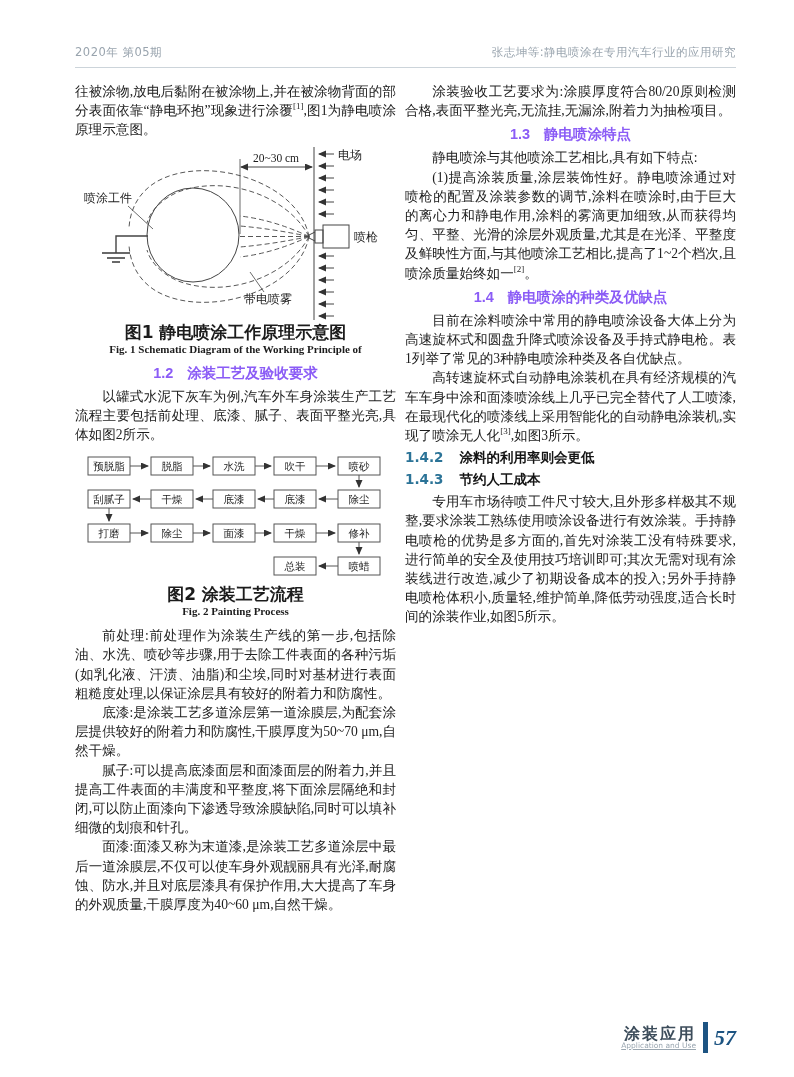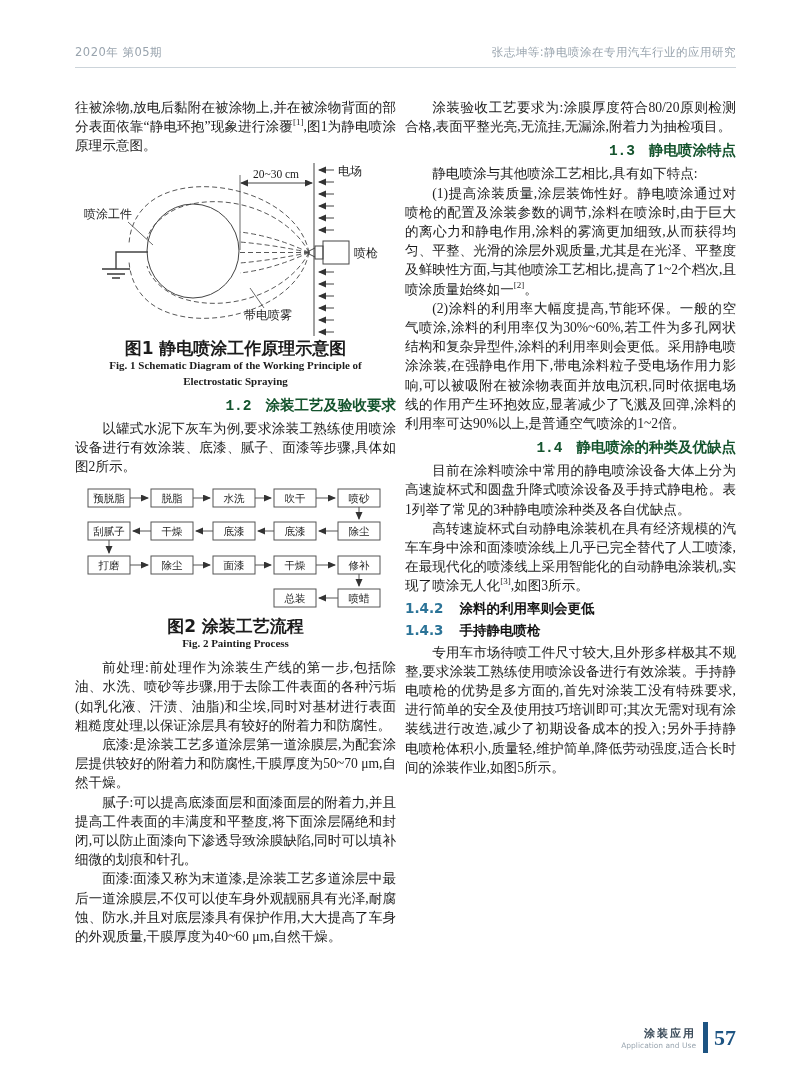--- a/index.html
+++ b/index.html
@@ -10,54 +10,54 @@
   }
   
   .header{
     position:absolute; top:45px; left:75px; width:661px;
     display:flex; justify-content:space-between;
     font-family:"DejaVu Sans","Liberation Sans",sans-serif;
     font-size:11.5px; color:#99a4ae; letter-spacing:.5px;
   }
   .header-rule{position:absolute; top:67px; left:75px; width:661px; height:1px; background:#ccd4da;}
   
-  .col{position:absolute; top:98px; text-align:justify;}
+  .col{position:absolute; top:82px; text-align:justify;}
   .col-left{left:75px; width:321px;}
   .col-right{left:405px; width:331px;}
   p.para{margin:0; font-size:13.6px; line-height:19.2px; text-indent:2em;}
   p.para.noindent{text-indent:0;}
   sup{font-size:9px; line-height:0;}
   
   .sec{
-    margin:5px 0 4px; font-family:Liberation Mono, monospace;
-    font-size:14.5px; font-weight:bold; color:#14532d; text-align:right;
+    margin:5px 0 4px; font-family:Liberation Sans, sans-serif;
+    font-size:14.5px; font-weight:bold; color:#8b5cf6; text-align:center;
   }
   .sec .num{margin-right:14px;}
   .subsec{
     margin:4px 0 3px; font-family:"DejaVu Sans","Liberation Sans",sans-serif;
     font-size:13.5px; text-align:left;
   }
   .subsec .num{color:#2b7397; font-weight:bold; margin-right:16px;}
   .subsec .ttl{color:#141414; font-weight:bold;}
   
   .fig{display:block; margin:4px auto 2px;}
   .cap{ text-align:center; font-weight:bold; margin:1px 0 0; line-height:16px;}
   .cap-cn{font-family:"DejaVu Sans","Liberation Sans",sans-serif; font-size:17px;}
   .cap-en{font-family:"Liberation Serif",serif; font-size:11px; margin-bottom:7px;}
   svg text{font-family:"Liberation Serif","DejaVu Serif",serif; fill:#1c1c1c;}
   
   .footer{position:absolute; right:58px; bottom:24px; display:flex; align-items:center;}
   .footer-text{text-align:right; margin-right:7px;}
   .footer-cn{
     font-family:"DejaVu Sans","Liberation Sans",sans-serif;
-    font-size:11px; font-weight:bold; color:#3d4d5b; letter-spacing:2px; line-height:15px;
-  }
-  .footer-en{font-family:"DejaVu Sans","Liberation Sans",sans-serif; font-size:7.5px; color:#9aa6b0; line-height:9px;}
+    font-size:16px; font-weight:bold; color:#3d4d5b; letter-spacing:2px; line-height:15px;
+  }
+  .footer-en{font-family:"DejaVu Sans","Liberation Sans",sans-serif; font-size:7.5px; color:#9aa6b0; line-height:9px;text-decoration:underline;}
   .footer-bar{width:5px; height:31px; background:#1d5482; margin-right:6px;}
-  .footer-num{font-family:"Liberation Serif",serif; font-size:22px; font-weight:bold; color:#1d5482;}
+  .footer-num{font-family:"Liberation Serif",serif; font-size:22px; font-style:italic; font-weight:bold; color:#1d5482;}
 </style>
 </head>
 <body>
 
 <div class="page">
 
   <div class="header">
     <span>2020年 第05期</span>
     <span>张志坤等:静电喷涂在专用汽车行业的应用研究</span>
   </div>
@@ -130,27 +130,26 @@
       </g>
       <text x="262" y="15" font-size="12">电场</text>
       <text x="200" y="18" font-size="11.5" text-anchor="middle">20~30 cm</text>
       <text x="8" y="58" font-size="12">喷涂工件</text>
       <text x="278" y="97" font-size="12">喷枪</text>
       <text x="168" y="159" font-size="12">带电喷雾</text>
     </svg>
     <div class="cap cap-cn">图1  静电喷涂工作原理示意图</div>
     <div class="cap cap-en">
       <div>Fig. 1  Schematic Diagram of the Working Principle of</div>
-      <div>Electrostatic Spraying</div>
     </div>
 
     <h2 class="sec">
       <span class="num">1.2</span><span>涂装工艺及验收要求</span>
     </h2>
-    <p class="para">以罐式水泥下灰车为例,要求涂装工熟练使用喷涂设备进行有效涂装、底漆、腻子、面漆等步骤,具体如图2所示。</p>
+    <p class="para">以罐式水泥下灰车为例,汽车外车身涂装生产工艺流程主要包括前处理、底漆、腻子、表面平整光亮,具体如图2所示。</p>
 
     <svg class="fig" width="320" height="132" viewBox="0 0 320 132" style="margin-top:8px;">
       <defs>
         <marker id="arrF" markerWidth="8" markerHeight="8" refX="7" refY="3.5" orient="auto">
           <path d="M0,0 L8,3.5 L0,7 z" fill="#333"></path>
         </marker>
       </defs>
       <g stroke="#555" stroke-width="1" fill="#ffffff">
 
         <rect x="12" y="5" width="42" height="18"></rect>
@@ -222,35 +221,34 @@
   </div>
 
   <div class="col col-right">
     <p class="para">涂装验收工艺要求为:涂膜厚度符合80/20原则检测合格,表面平整光亮,无流挂,无漏涂,附着力为抽检项目。</p>
 
     <h2 class="sec">
       <span class="num">1.3</span><span>静电喷涂特点</span>
     </h2>
     <p class="para">静电喷涂与其他喷涂工艺相比,具有如下特点:</p>
     <p class="para rich">(1)提高涂装质量,涂层装饰性好。静电喷涂通过对喷枪的配置及涂装参数的调节,涂料在喷涂时,由于巨大的离心力和静电作用,涂料的雾滴更加细致,从而获得均匀、平整、光滑的涂层外观质量,尤其是在光泽、平整度及鲜映性方面,与其他喷涂工艺相比,提高了1~2个档次,且喷涂质量始终如一<sup>[2]</sup>。</p>
-    <p class="para">(2)涂料的利用率大幅度提高,节能环保。一般的空气喷涂,涂料的利用率仅为30%~60%,若工件为多孔网状结构和复杂异型件,涂料的利用率则会更低。采用静电喷涂涂装,在强静电作用下,带电涂料粒子受电场作用力影响,可以被吸附在被涂物表面并放电沉积,同时依据电场线的作用产生环抱效应,显著减少了飞溅及回弹,涂料的利用率可达90%以上,是普通空气喷涂的1~2倍。</p>
 
     <h2 class="sec">
       <span class="num">1.4</span><span>静电喷涂的种类及优缺点</span>
     </h2>
     <p class="para">目前在涂料喷涂中常用的静电喷涂设备大体上分为高速旋杯式和圆盘升降式喷涂设备及手持式静电枪。表1列举了常见的3种静电喷涂种类及各自优缺点。</p>
 
     <p class="para rich">高转速旋杯式自动静电涂装机在具有经济规模的汽车车身中涂和面漆喷涂线上几乎已完全替代了人工喷漆,在最现代化的喷漆线上采用智能化的自动静电涂装机,实现了喷涂无人化<sup>[3]</sup>,如图3所示。</p>
 
     <h3 class="subsec">
       <span class="num">1.4.2</span><span class="ttl">涂料的利用率则会更低</span>
     </h3>
 
     <h3 class="subsec">
-      <span class="num">1.4.3</span><span class="ttl">手持静电喷枪</span>
+      <span class="num">1.4.3</span><span class="ttl">节约人工成本</span>
     </h3>
     <p class="para">专用车市场待喷工件尺寸较大,且外形多样极其不规整,要求涂装工熟练使用喷涂设备进行有效涂装。手持静电喷枪的优势是多方面的,首先对涂装工没有特殊要求,进行简单的安全及使用技巧培训即可;其次无需对现有涂装线进行改造,减少了初期设备成本的投入;另外手持静电喷枪体积小,质量轻,维护简单,降低劳动强度,适合长时间的涂装作业,如图5所示。</p>
   </div>
 
   <div class="footer">
     <div class="footer-text">
       <div class="footer-cn">涂装应用</div>
       <div class="footer-en">Application and Use</div>
     </div>
     <div class="footer-bar"></div>

